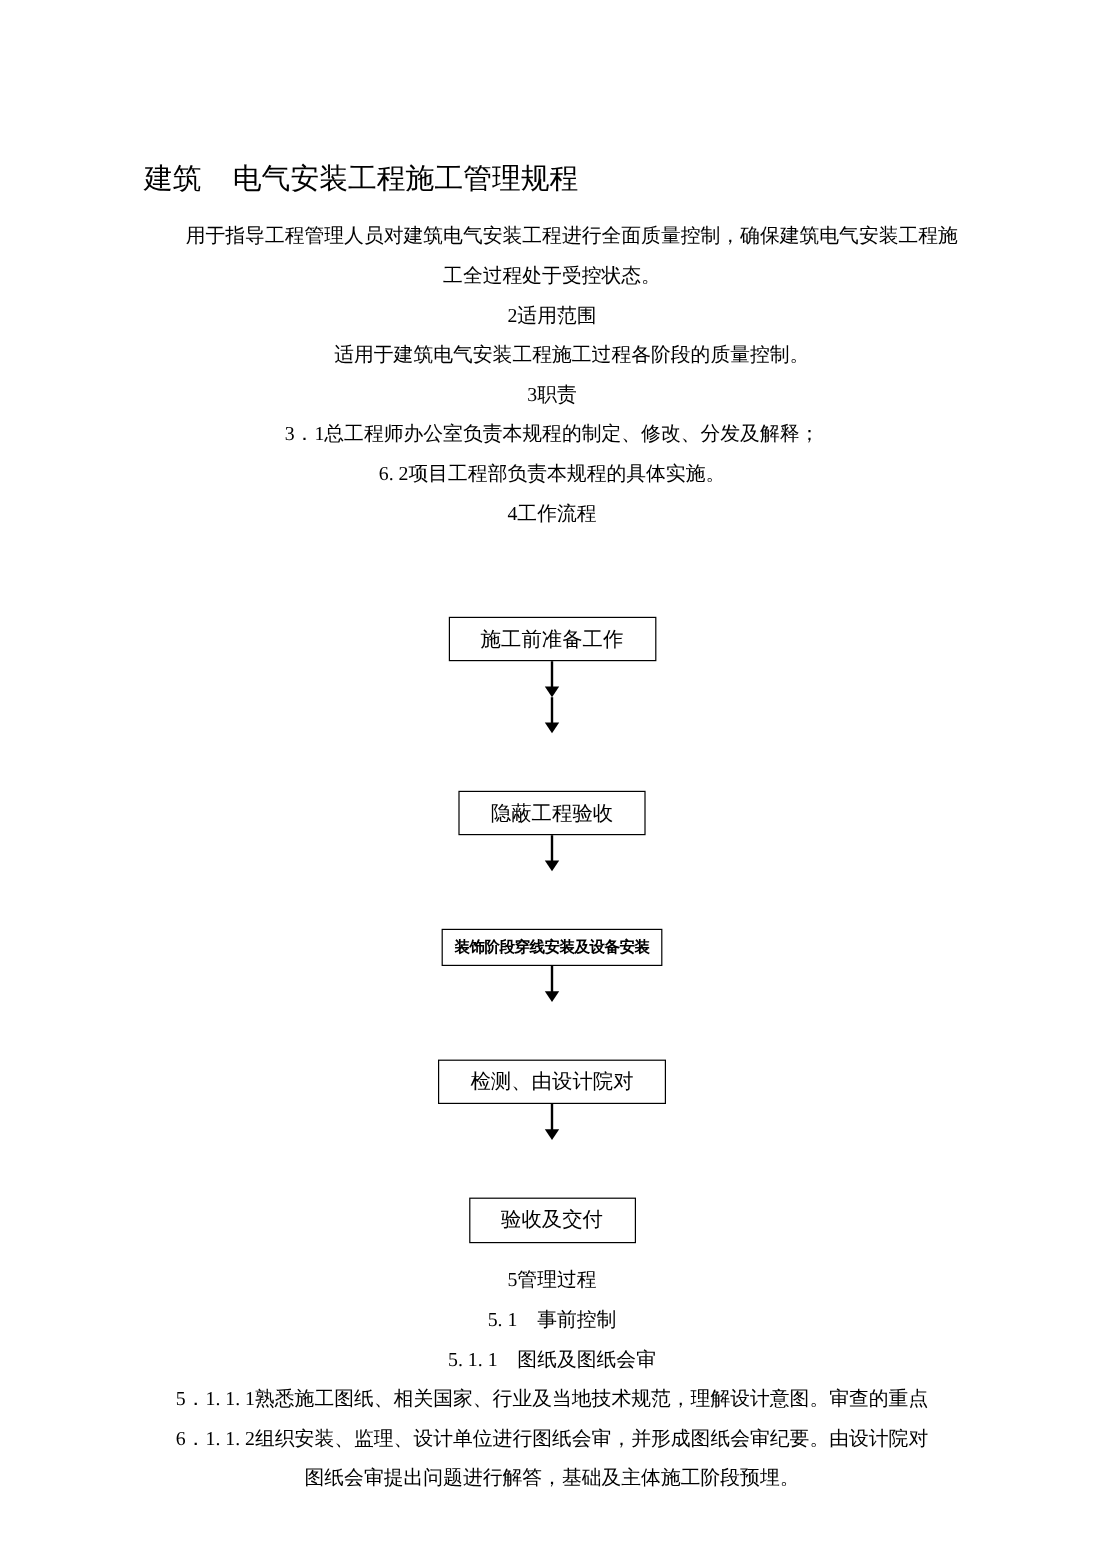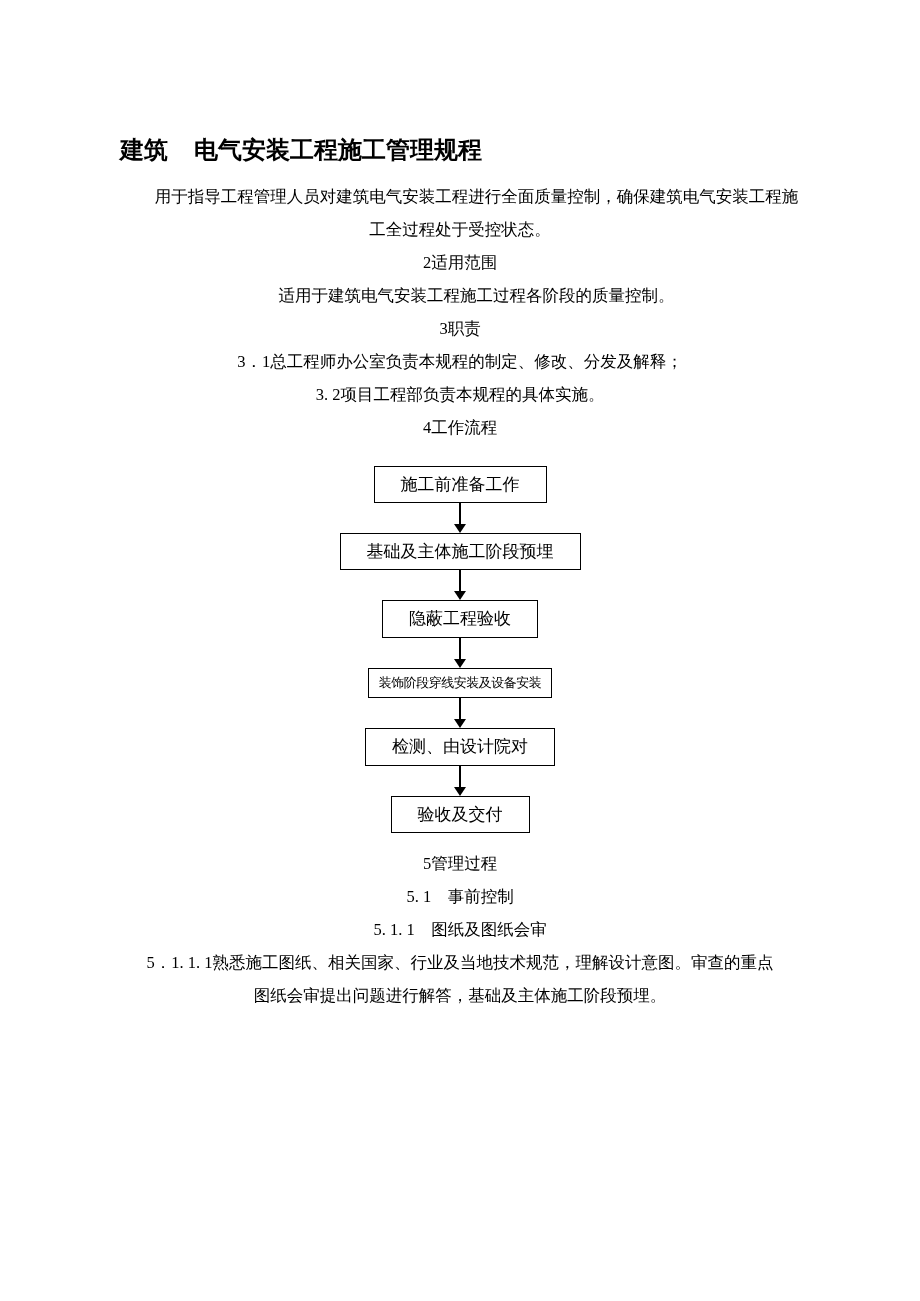--- a/index.html
+++ b/index.html
@@ -12,21 +12,21 @@
     width:920px;
     min-height:1301px;
     box-sizing:border-box;
     padding:110px 120px 60px 120px;
     color:#000;
     font-size:16.5px;
     line-height:2;
   }
   .title{
     font-size:24px;
-    font-weight:700;
+    font-weight:400;
     margin-bottom:6px;
     font-family:"SimHei","黑体","SimSun",serif;
   }
   .title .gap{display:inline-block;width:26px;}
   .indent{text-indent:2em;}
   .indent3{padding-left:3.1em;text-indent:0;}
   .section{margin:0;}
   .flowchart{
     width:100%;
     display:flex;
@@ -34,26 +34,27 @@
     align-items:center;
     margin:22px 0 14px 0;
   }
   .flowbox{
     border:1.5px solid #000;
     padding:4px 26px;
     font-size:17px;
     line-height:1.6;
     white-space:nowrap;
     text-align:left;
+    margin-top:48px;
   }
   .flowbox.small{
     font-size:13px;
     letter-spacing:-0.5px;
     padding:4px 10px;
-    font-weight:normal;
+    font-weight:bold;
   }
   .arrow{
     display:flex;
     flex-direction:column;
     align-items:center;
   }
   .arrow .stem{
     width:0;
     height:22px;
     border-left:2px solid #000;
@@ -76,31 +77,30 @@
     <span>建筑</span><span class="gap"></span><span>电气安装工程施工管理规程</span>
   </h1>
 
   <p class="indent">用于指导工程管理人员对建筑电气安装工程进行全面质量控制，确保建筑电气安装工程施工全过程处于受控状态。</p>
 
   <p class="section">2适用范围</p>
   <p class="indent">适用于建筑电气安装工程施工过程各阶段的质量控制。</p>
 
   <p class="section">3职责</p>
   <p>3．1总工程师办公室负责本规程的制定、修改、分发及解释；</p>
-  <p>3. 2项目工程部负责本规程的具体实施。</p>
+  <p>6. 2项目工程部负责本规程的具体实施。</p>
 
   <p class="section">4工作流程</p>
 
   <div class="flowchart">
     <div class="flowbox">施工前准备工作</div>
     <div class="arrow">
         <div class="stem"></div>
         <div class="head"></div>
       </div>
-    <div class="flowbox">基础及主体施工阶段预埋</div>
     <div class="arrow">
         <div class="stem"></div>
         <div class="head"></div>
       </div>
     <div class="flowbox">隐蔽工程验收</div>
     <div class="arrow">
         <div class="stem"></div>
         <div class="head"></div>
       </div>
     <div class="flowbox small">装饰阶段穿线安装及设备安装</div>
@@ -113,15 +113,16 @@
         <div class="stem"></div>
         <div class="head"></div>
       </div>
     <div class="flowbox">验收及交付</div>
   </div>
 
   <p class="section">5管理过程</p>
   <p>5. 1　事前控制</p>
   <p>5. 1. 1　图纸及图纸会审</p>
   <p>5．1. 1. 1熟悉施工图纸、相关国家、行业及当地技术规范，理解设计意图。审查的重点</p>
+  <p>6．1. 1. 2组织安装、监理、设计单位进行图纸会审，并形成图纸会审纪要。由设计院对</p>
   <p>图纸会审提出问题进行解答，基础及主体施工阶段预埋。</p>
 
 </div>
 
 </body></html>

